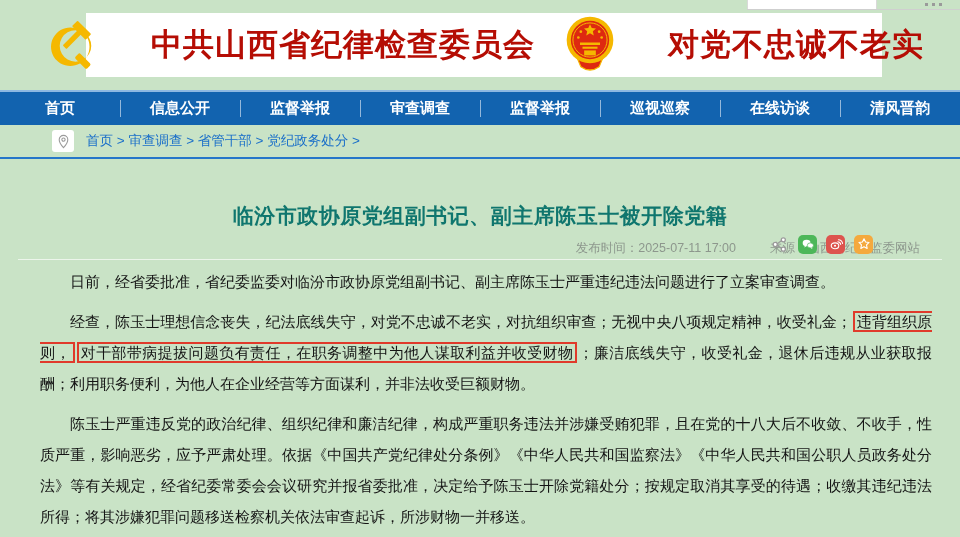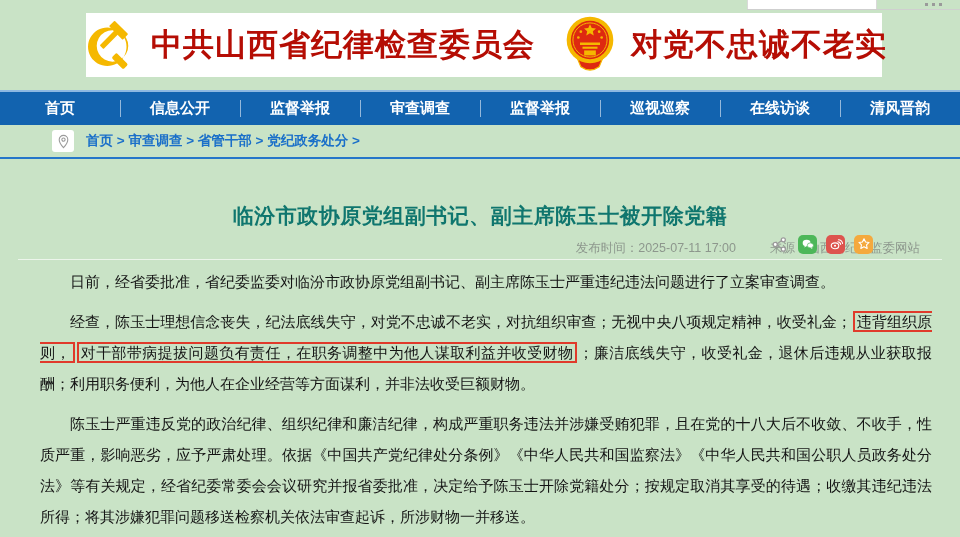--- a/index.html
+++ b/index.html
@@ -15,21 +15,21 @@
   .top-artifact .line{position:absolute;top:9px;left:0;width:213px;height:1px;background:#cfcfcf;}
   .top-artifact .dots{position:absolute;top:3px;left:178px;width:18px;height:3px;
     background:linear-gradient(to right,#9a9a9a 0 3px,transparent 3px 7px,#9a9a9a 7px 10px,transparent 10px 14px,#9a9a9a 14px 17px,transparent 17px);}
   
   .banner{
     position:absolute;top:13px;left:86px;width:796px;height:64px;background:#fff;
     display:flex;align-items:center;justify-content:center;gap:14px;
   }
   .banner .org-name{
     font-family:"Liberation Serif", serif;font-weight:bold;
-    font-size:31px;color:#b50d04;letter-spacing:1px;white-space:nowrap;
+    font-size:31px;color:#b50d04;letter-spacing:1px;white-space:nowrap;margin-left:37px;
   }
   .banner .spacer{width:52px;}
   
   .nav{
     position:absolute;top:90px;left:0;width:960px;height:33px;
     background:#1263af;border-top:2px solid #8db8e2;
     display:flex;align-items:stretch;
   }
   .nav-item{
     flex:1;display:flex;align-items:center;justify-content:center;
@@ -40,21 +40,21 @@
   }
   
   .crumb-bar{
     position:absolute;top:125px;left:0;width:960px;height:32px;
     display:flex;align-items:center;
   }
   .crumb-icon{
     width:22px;height:22px;margin-left:52px;margin-right:12px;background:#fff;border-radius:3px;
     display:flex;align-items:center;justify-content:center;
   }
-  .crumb-trail{font-size:13.5px;font-weight:bold;color:#1a6fc9;}
+  .crumb-trail{font-size:13.5px;font-weight:normal;color:#1a6fc9;}
   .crumb{cursor:pointer;}
   .crumb-sep{color:#1a6fc9;}
   .crumb-rule{position:absolute;top:157px;left:0;width:960px;height:2px;background:#2576c9;}
   
   .article-title{
     position:absolute;top:188px;left:40px;width:880px;
     text-align:center;font-size:21px;font-weight:bold;color:#0f766e;letter-spacing:.5px;
   }
   .meta-row{
     position:absolute;top:237px;left:40px;width:880px;height:22px;

